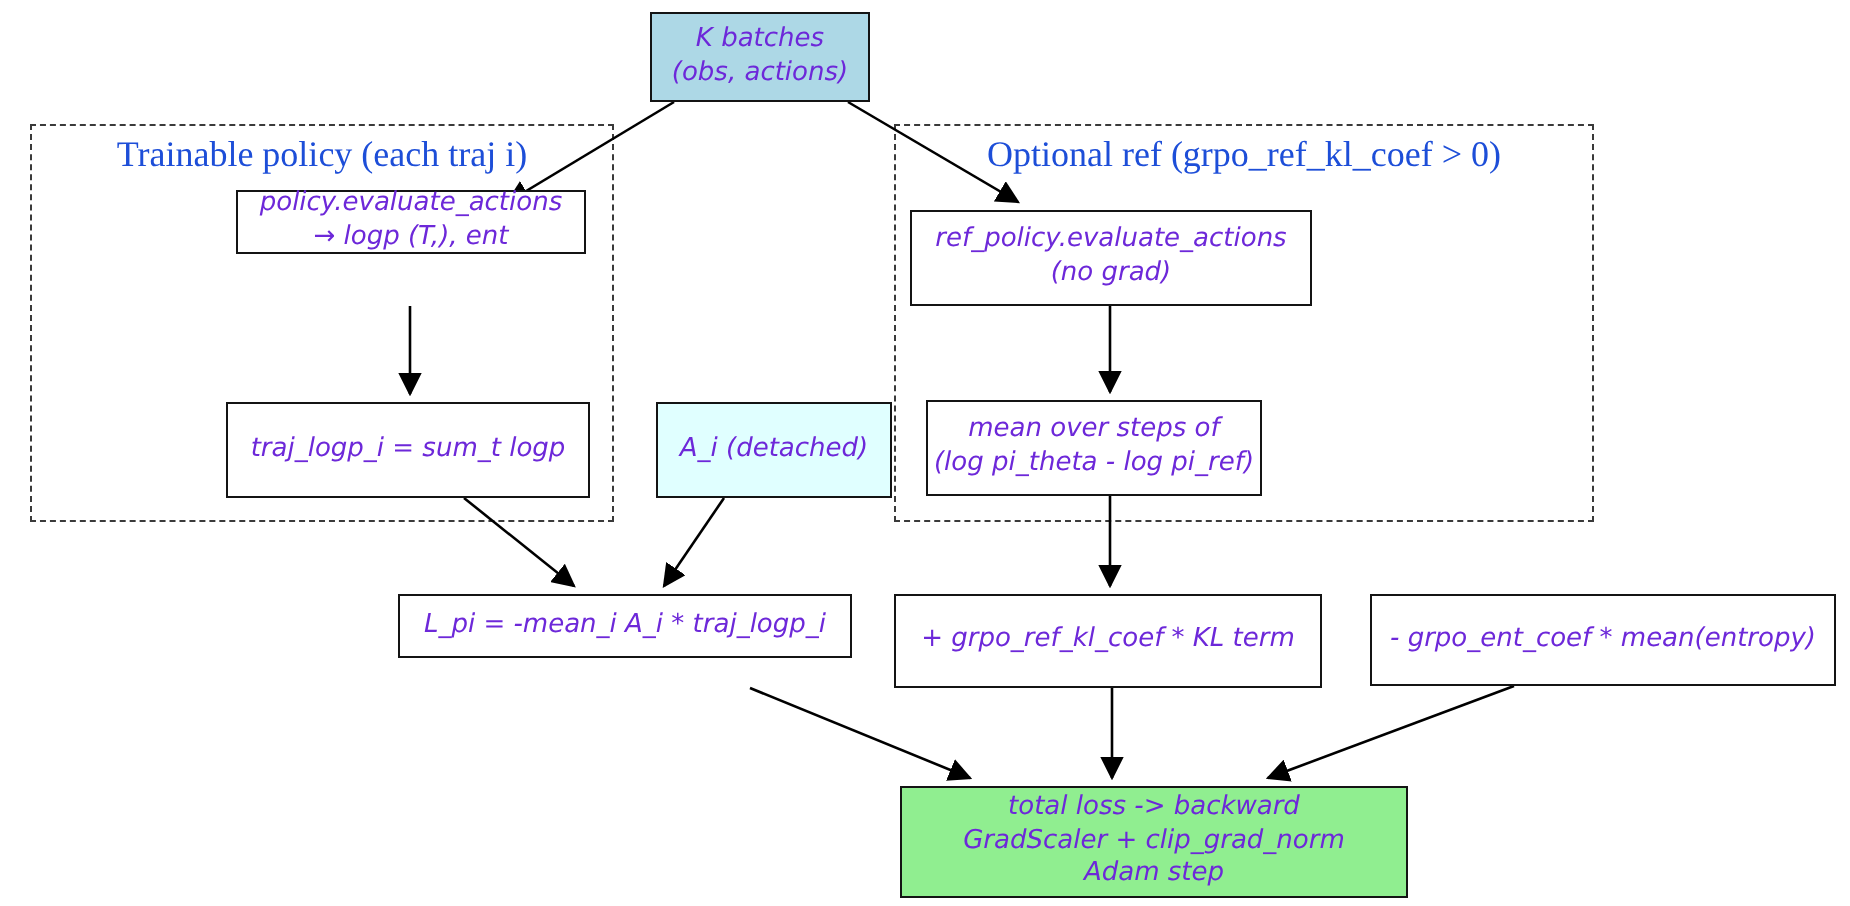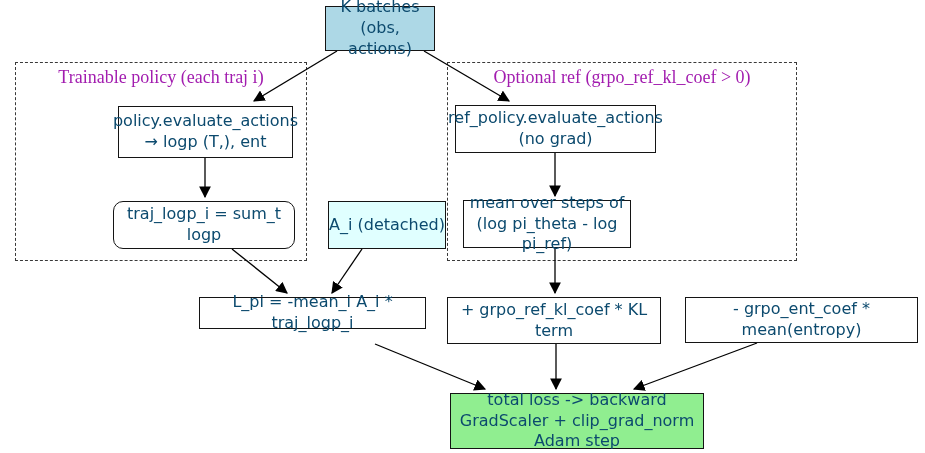--- a/index.html
+++ b/index.html
@@ -19,34 +19,35 @@
     position:absolute;
     border:1.6px dashed #3a3a3a;
     box-sizing:border-box;
     background:transparent;
   }
   .cluster-label{
     position:absolute;left:0;right:0;top:4px;
     text-align:center;
     font-family:"Liberation Serif","DejaVu Serif",serif;
     font-size:18px;
-    color:#a21caf;
+    color:#1d4ed8;
     white-space:nowrap;
   }
   .node{
     position:absolute;
     box-sizing:border-box;
     border:1.3px solid #141414;
     background:#ffffff;
     display:flex;align-items:center;justify-content:center;
     text-align:center;
-    font-size:16px;
+    font-size:13px;
     line-height:1.3;
-    color:#0c4a6e;
+    color:#6d28d9;
     white-space:pre-line;
+    font-style:italic;
   }
   .fill-lightblue{background:#add8e6;}
   .fill-lightcyan{background:#e0ffff;margin-left:10px;}
   .fill-lightgreen{background:#90ee90;}
 </style>
 </head>
 <body>
 
 <div class="canvas">
 
@@ -72,24 +73,24 @@
       <line x1="362" y1="249" x2="332" y2="293" marker-end="url(#arrowhead)"></line>
       <line x1="555" y1="248" x2="555" y2="293" marker-end="url(#arrowhead)"></line>
       <line x1="375" y1="344" x2="485" y2="389" marker-end="url(#arrowhead)"></line>
       <line x1="556" y1="344" x2="556" y2="389" marker-end="url(#arrowhead)"></line>
       <line x1="757" y1="343" x2="634" y2="389" marker-end="url(#arrowhead)"></line>
     </svg>
 
   <div class="node fill-lightblue" style="left:325px;top:6px;width:110px;height:45px;">K batches
 (obs, actions)</div>
 
-  <div class="node" style="left:118px;top:106px;width:175px;height:52px;">policy.evaluate_actions
+  <div class="node" style="left:118px;top:95px;width:175px;height:32px;">policy.evaluate_actions
 → logp (T,), ent</div>
 
-  <div class="node" style="left:113px;top:201px;width:182px;height:48px;border-radius:10px;">traj_logp_i = sum_t logp</div>
+  <div class="node" style="left:113px;top:201px;width:182px;height:48px;">traj_logp_i = sum_t logp</div>
 
   <div class="node fill-lightcyan" style="left:318px;top:201px;width:118px;height:48px;">A_i (detached)</div>
 
   <div class="node" style="left:455px;top:105px;width:201px;height:48px;">ref_policy.evaluate_actions
 (no grad)</div>
 
   <div class="node" style="left:463px;top:200px;width:168px;height:48px;">mean over steps of
 (log pi_theta - log pi_ref)</div>
 
   <div class="node" style="left:199px;top:297px;width:227px;height:32px;">L_pi = -mean_i A_i * traj_logp_i</div>

